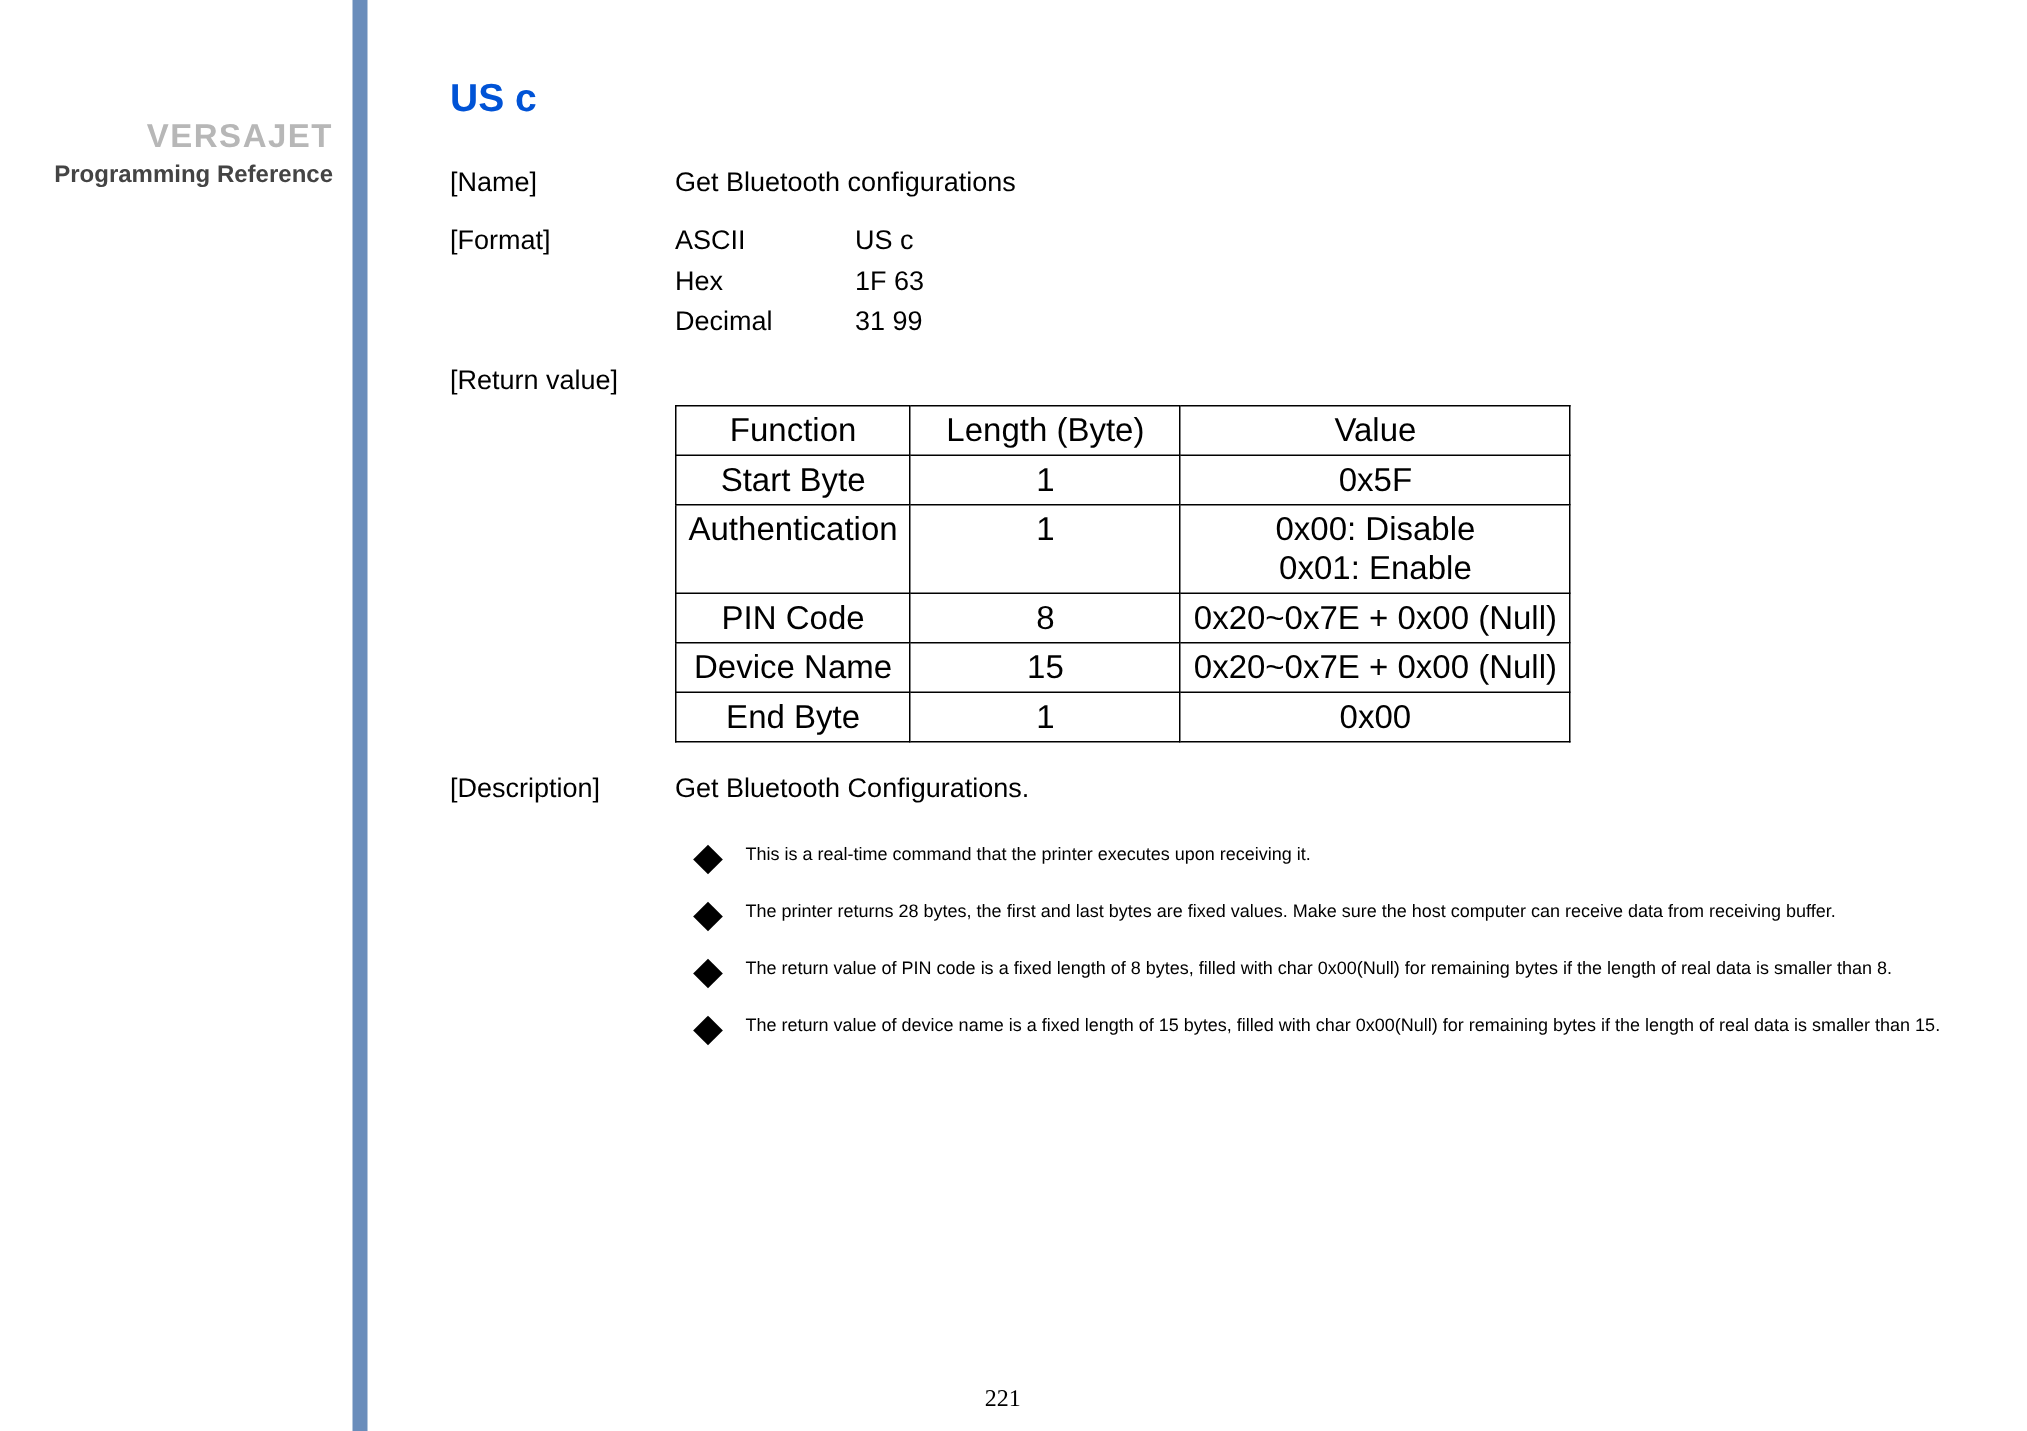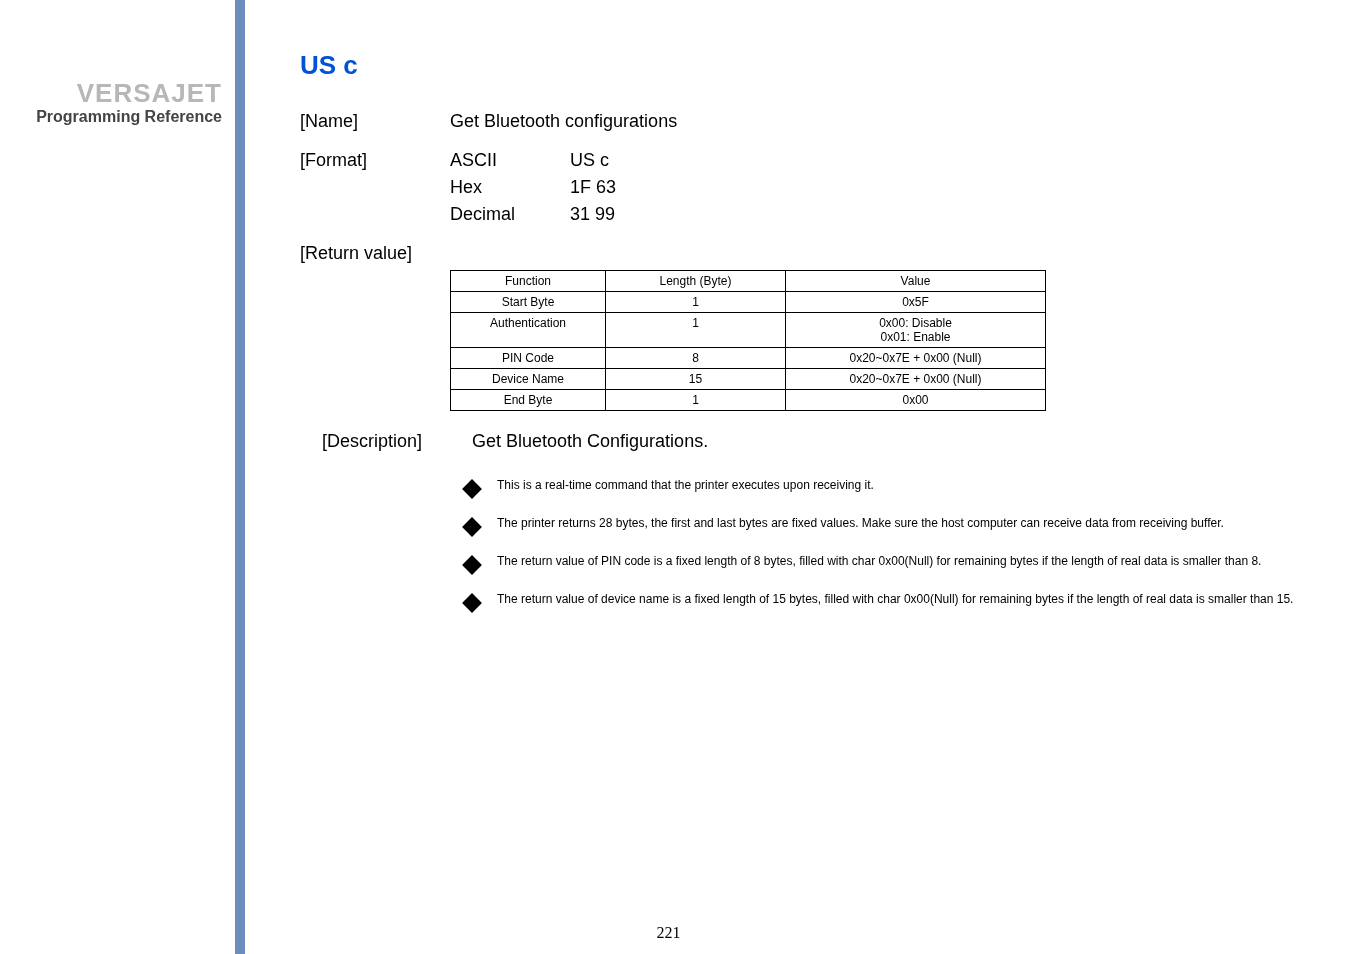--- a/index.html
+++ b/index.html
@@ -24,21 +24,21 @@
     top: 0;
     width: 10px;
     height: 100%;
     background: #6a8dbb;
   }
   .brand {
     position: absolute;
     top: 78px;
     right: 18px;
     text-align: left;
-    font-size: 26px;
+    font-size: 22px;
     font-weight: bold;
     color: #b7b7b7;
     letter-spacing: 1px;
     font-family: "Arial Black", Arial, sans-serif;
   }
   .prog-ref {
     position: absolute;
     top: 108px;
     right: 18px;
     font-size: 16px;
@@ -67,40 +67,39 @@
   }
   .label-col {
     width: 150px;
     flex-shrink: 0;
   }
   .fmt-col1 { width: 120px; }
   .fmt-col2 { width: 120px; }
   .section-gap { margin-top: 18px; }
   table.ret {
     border-collapse: collapse;
-    font-size: 12px;
+    font-size: 22px;
     margin-left: 150px;
     margin-top: 2px;
   }
   table.ret th, table.ret td {
     border: 1px solid #000;
     padding: 3px 8px;
     text-align: center;
     vertical-align: top;
   }
   table.ret th {
     text-align: center;
     font-weight: normal;
   }
   table.ret th.func { width: 155px; }
   table.ret th.len { width: 180px; }
   table.ret th.val { width: 260px; }
   .desc-row {
     margin-top: 20px;
-    margin-left: 22px;
   }
   .notes-block {
     margin-top: 24px;
   }
   .bullets {
     margin-left: 165px;
     margin-top: 10px;
   }
   .bullet {
     display: flex;

